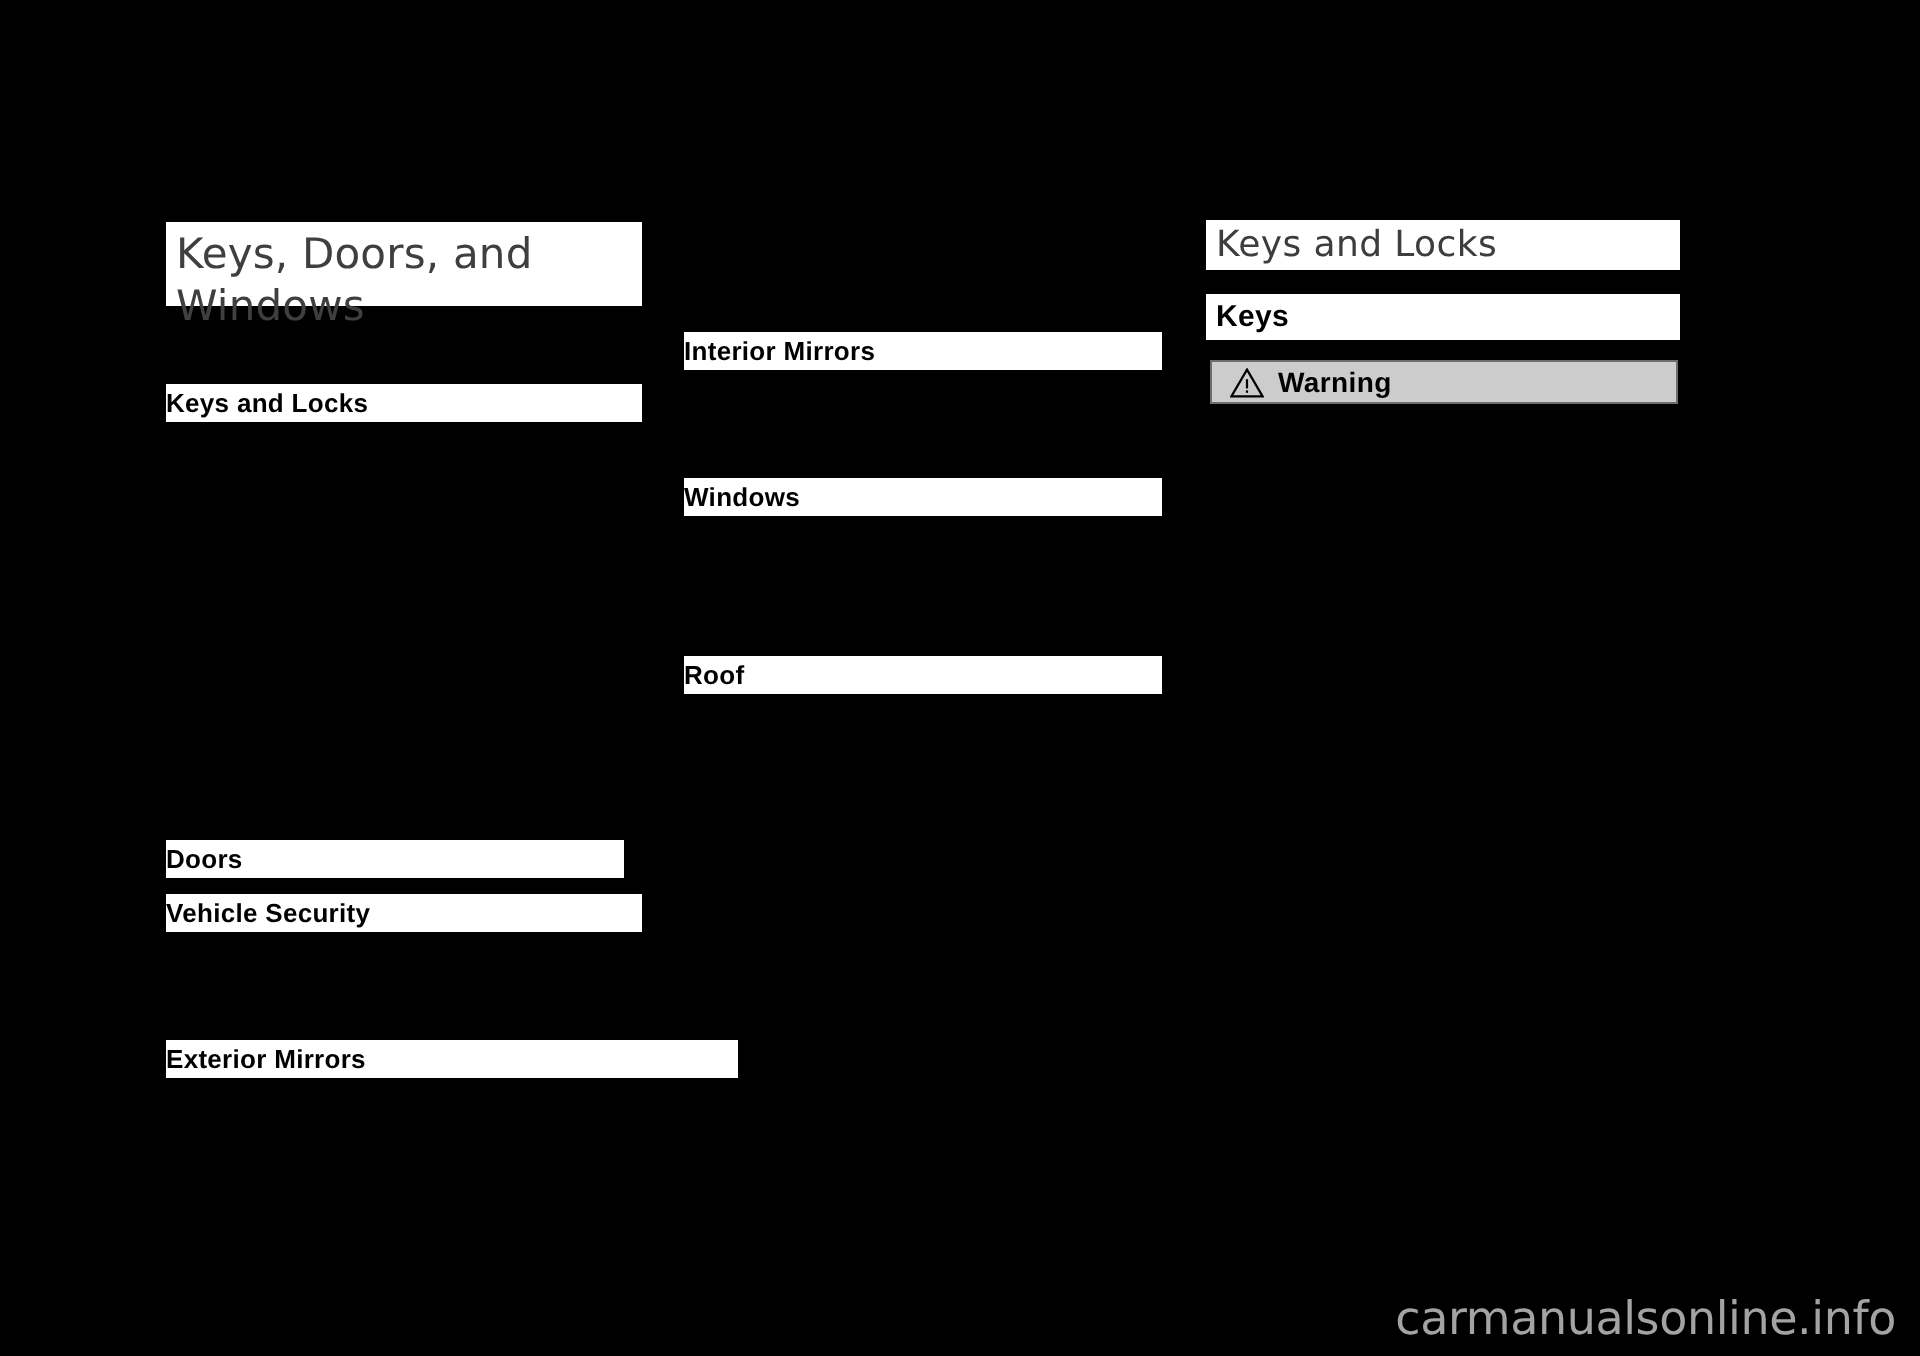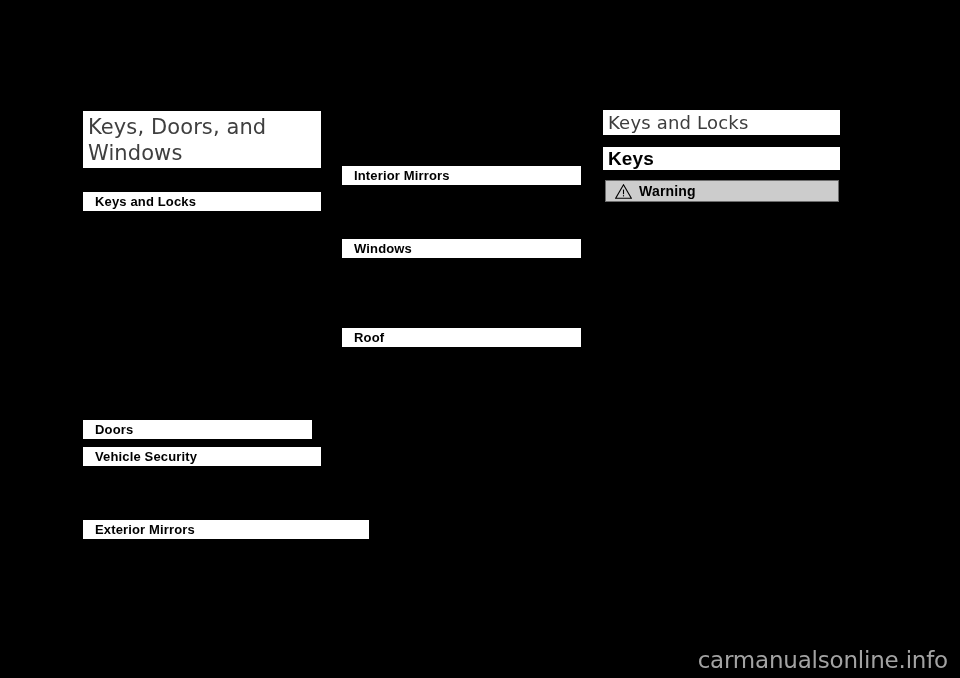--- a/index.html
+++ b/index.html
@@ -25,41 +25,41 @@
   }
 
   
   .abs { position: absolute; box-sizing: border-box; }
 
   
   .title-panel {
     left: 83px;
     top: 111px;
     width: 238px;
-    height: 57px;
+    height: 42px;
     background: #ffffff;
     padding: 3px 0 0 5px;
   }
   .title-panel .title-text {
     display: block;
     color: #3f3f3f;
     font-family: "DejaVu Sans", sans-serif;
     font-size: 21px;
     font-weight: 400;
     line-height: 26px;
     letter-spacing: 0.1px;
     white-space: pre-line;
   }
 
   
   .bar {
     background: #ffffff;
     display: flex;
     align-items: center;
-    padding-left: 12px;
+    padding-left: 0;
   }
   .bar .bar-label {
     color: #000000;
     font-family: "Liberation Sans", sans-serif;
     font-weight: bold;
     font-size: 13px;
     line-height: 14px;
     letter-spacing: 0.15px;
     white-space: nowrap;
   }
@@ -157,21 +157,21 @@
 
   <div class="abs bar" style="left:342px; top:328px; width:239px; height:19px;">
     <span class="bar-label">Roof</span>
   </div>
 
   <div class="abs page-head" style="left:603px; top:110px; width:237px; height:25px;">
     <span class="head-label">Keys and Locks</span>
   </div>
 
   <div class="abs bar" style="left:603px; top:147px; width:237px; height:23px; padding-left:5px;">
-    <span class="bar-label" style="font-size:19px; line-height:16px;">Keys</span>
+    <span class="bar-label" style="font-size:15px; line-height:16px;">Keys</span>
   </div>
 
   <div class="abs warning-box" style="left:605px; top:180px; width:234px; height:22px;">
     <svg class="warn-icon" viewBox="0 0 17 15" aria-hidden="true">
       <path d="M8.5 0.8 L16.3 14.2 L0.7 14.2 Z" fill="none" stroke="#000000" stroke-width="1.1" stroke-linejoin="miter"></path>
       <rect x="7.95" y="5.6" width="1.1" height="4.6" fill="#000000"></rect>
       <rect x="7.95" y="11.2" width="1.1" height="1.2" fill="#000000"></rect>
     </svg>
     <span class="warn-label">Warning</span>
   </div>

